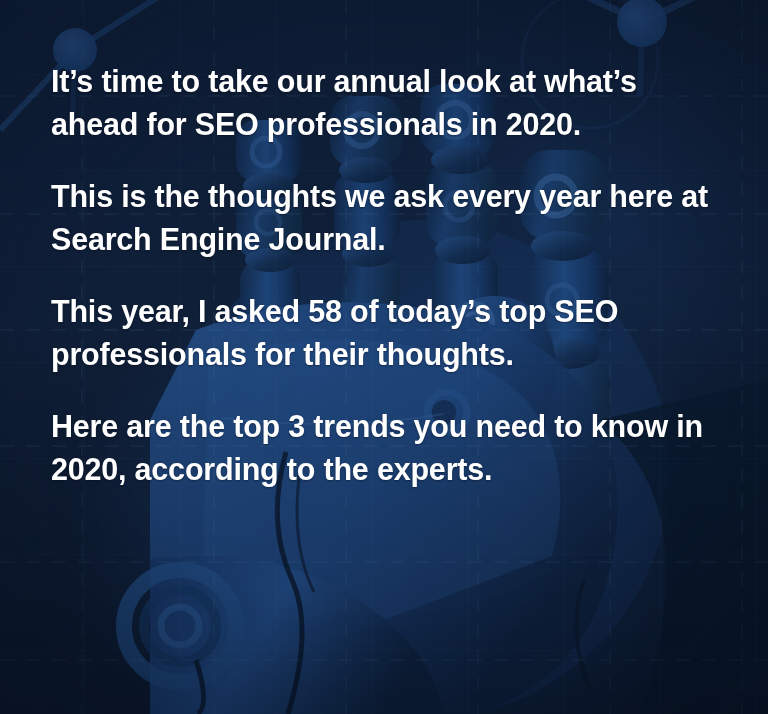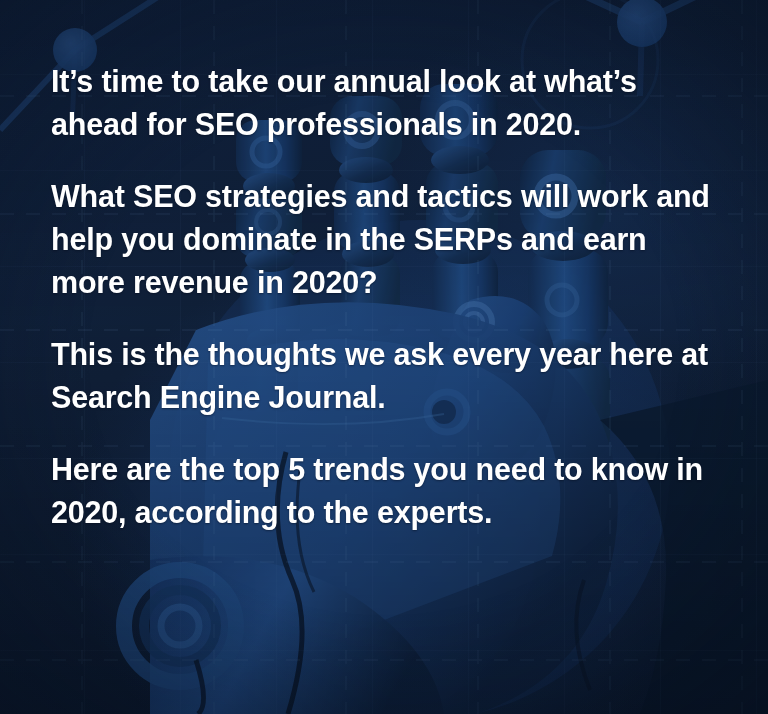--- a/index.html
+++ b/index.html
@@ -239,18 +239,18 @@
       <line x1="0" y1="562" x2="768" y2="562"></line>
       <line x1="0" y1="660" x2="768" y2="660"></line>
     </g>
   </svg>
 
   <div class="bg-layer" id="tint"></div>
   <div class="bg-layer" id="vignette"></div>
 
   <div id="copy">
     <p>It’s time to take our annual look at what’s ahead for SEO professionals in 2020.</p>
-    <p>What SEO strategies and tactics will work and help you dominate in the SERPs and earn more revenue in 2020?</p>
     <p>This is the thoughts we ask every year here at Search Engine Journal.</p>
-    <p>Here are the top 5 trends you need to know in 2020, according to the experts.</p>
+    <p>This year, I asked 58 of today’s top SEO professionals for their thoughts.</p>
+    <p>Here are the top 3 trends you need to know in 2020, according to the experts.</p>
   </div>
 
 </div>
 
 </body></html>

